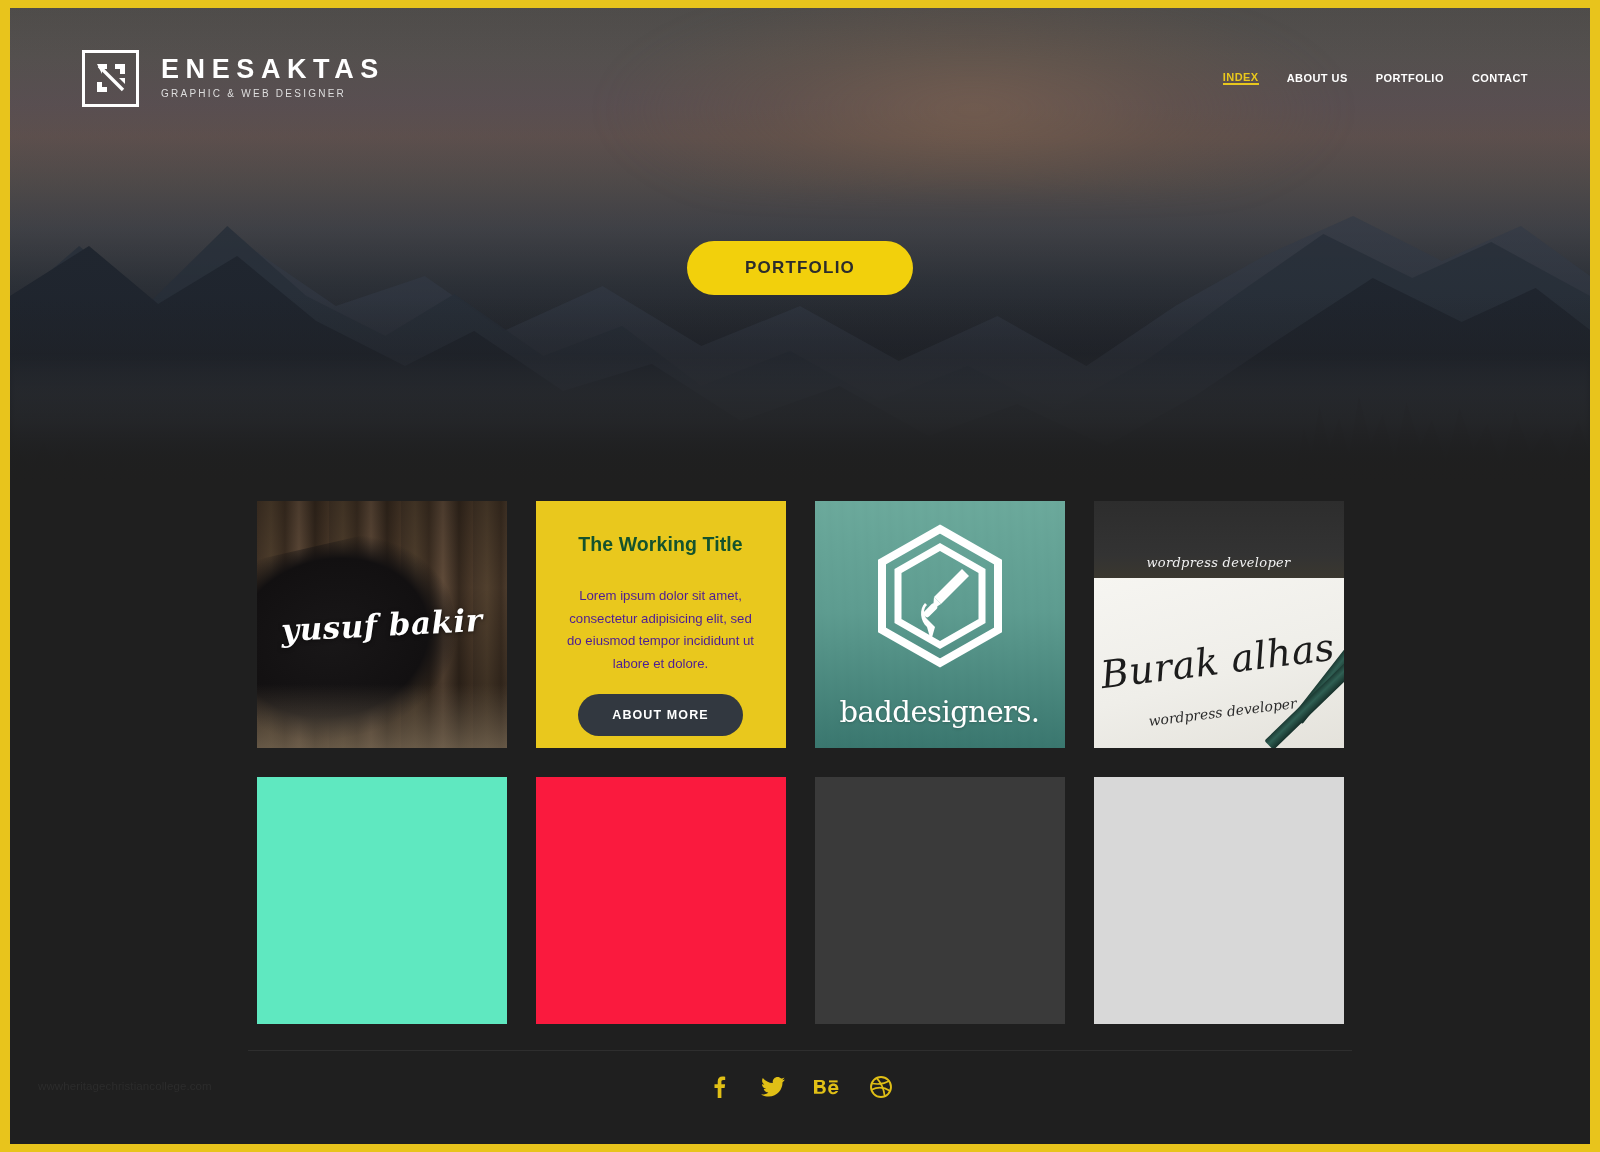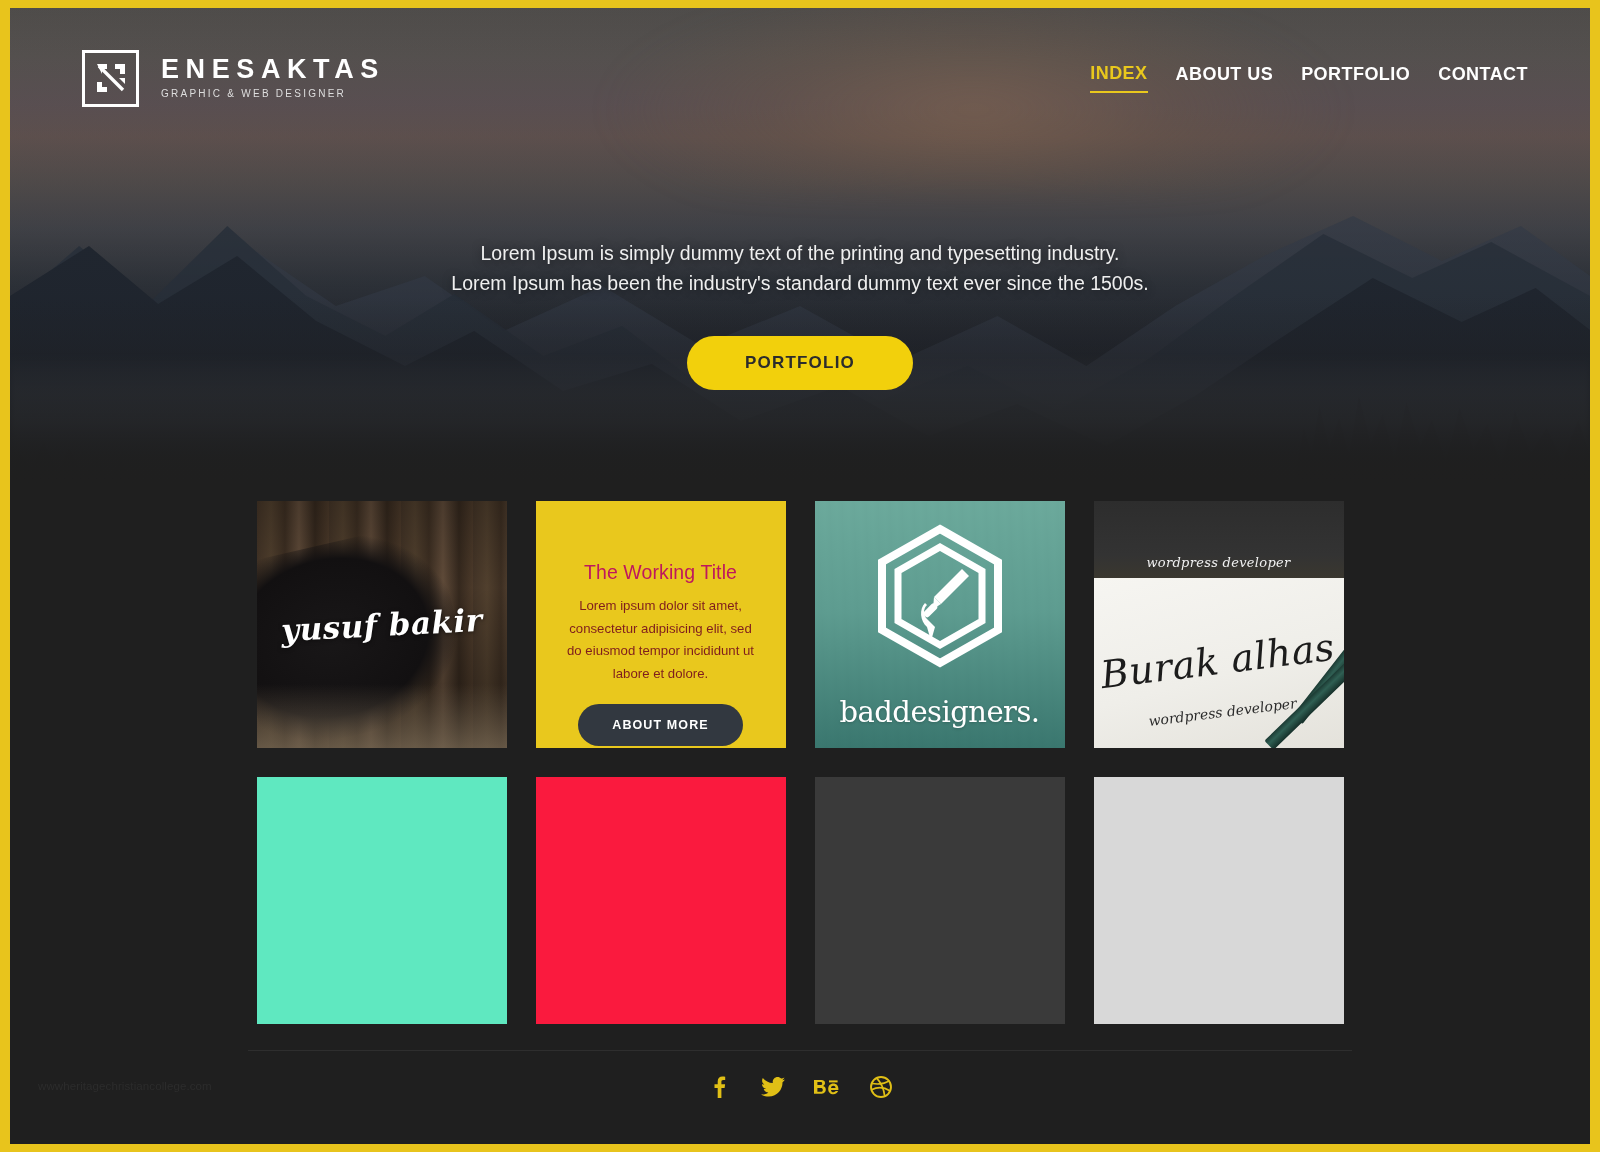--- a/index.html
+++ b/index.html
@@ -119,25 +119,24 @@
     color: #dedede;
     font-size: 10px;
     letter-spacing: 2.25px;
     line-height: 1.5;
     margin-top: 1px;
   }
 
   .nav { display: flex; align-items: center; gap: 28px; }
   .nav-link {
     color: #ffffff;
-    font-size: 18px;
+    font-size: 11px;
     font-weight: bold;
     letter-spacing: .45px;
     text-decoration: none;
-    padding-bottom: 7px;
     cursor: pointer;
     white-space: nowrap;
   }
   .nav-link.active {
     color: #e9c81d;
     border-bottom: 2.5px solid #e9c81d;
   }
 
   
   .hero-copy {
@@ -221,29 +220,28 @@
   }
 
   
   .tile-card {
     background: #e9c81d;
     padding: 32px 26px 0 26px;
     text-align: center;
     display: flex; flex-direction: column; align-items: center;
   }
   .card-title {
-    color: #be185d;
+    color: #14532d;
     font-size: 19.5px;
-    font-weight: normal;
+    font-weight: bold;
     letter-spacing: .1px;
-    margin-top: 28px;
   }
   .card-body {
-    margin-top: 11px;
-    color: #7f1d1d;
+    margin-top: 29px;
+    color: #4c1d95;
     font-size: 13.2px;
     line-height: 1.72;
   }
   .btn-read {
     margin-top: 18px;
     background: #323840;
     color: #ffffff;
     font-size: 12.5px;
     font-weight: bold;
     letter-spacing: 1.1px;
@@ -426,24 +424,20 @@
 
         <nav class="nav">
           <a class="nav-link active" href="#">INDEX</a>
           <a class="nav-link" href="#">ABOUT US</a>
           <a class="nav-link" href="#">PORTFOLIO</a>
           <a class="nav-link" href="#">CONTACT</a>
         </nav>
       </header>
 
       <div class="hero-copy">
-        <p class="hero-sub">
-          <span>Lorem Ipsum is simply dummy text of the printing and typesetting industry.</span><br>
-          <span>Lorem Ipsum has been the industry's standard dummy text ever since the 1500s.</span>
-        </p>
         <button class="btn-portfolio">PORTFOLIO</button>
       </div>
     </section>
 
     <div class="grid-wrap">
       <div class="grid">
 
         <div class="tile tile-guitar">
           <div class="guitar-body"></div>
           <div class="guitar-floor"></div>

